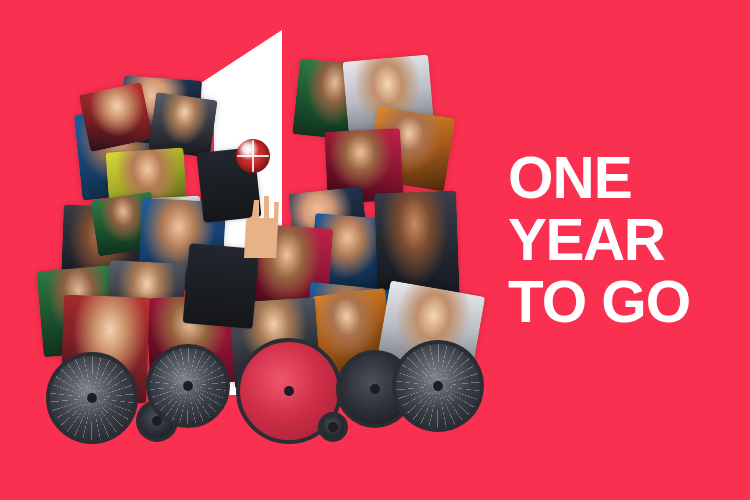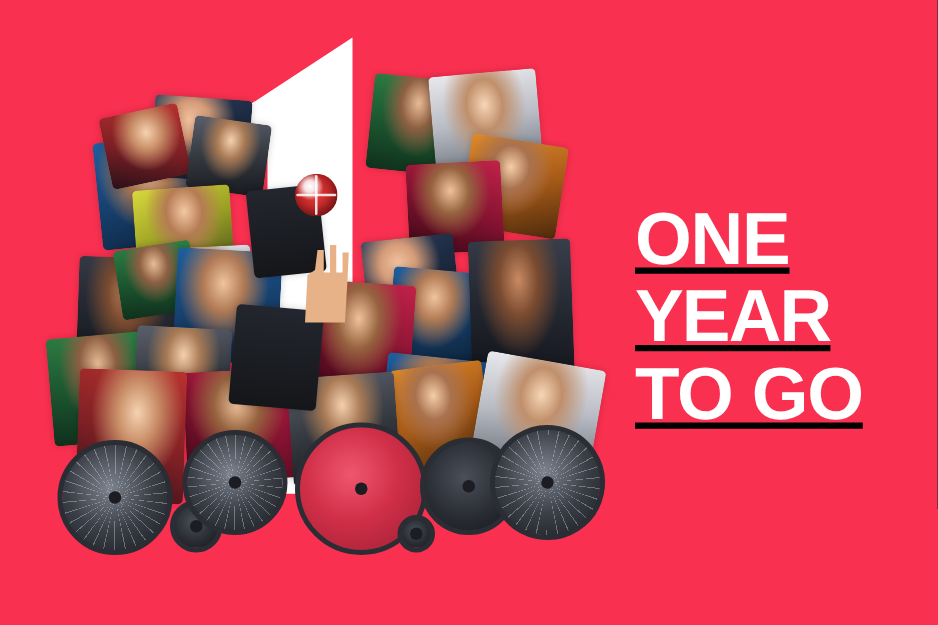--- a/index.html
+++ b/index.html
@@ -15,24 +15,23 @@
     overflow: hidden;
     background: #fa3050;
     font-family: "Liberation Sans", sans-serif;
     -webkit-font-smoothing: antialiased;
   }
 
   
   #headline {
     position: absolute;
     left: 508px;
-    top: 160px;
+    top: 147px;
     width: 232px;
     z-index: 40;
-    text-decoration: underline;
   }
   .headline-line {
     display: block;
     color: #ffffff;
     font-family: "Liberation Sans", sans-serif;
     font-weight: 700;
     font-size: 60px;
     line-height: 62px;
     letter-spacing: -1.5px;
     transform: scaleX(0.99);

